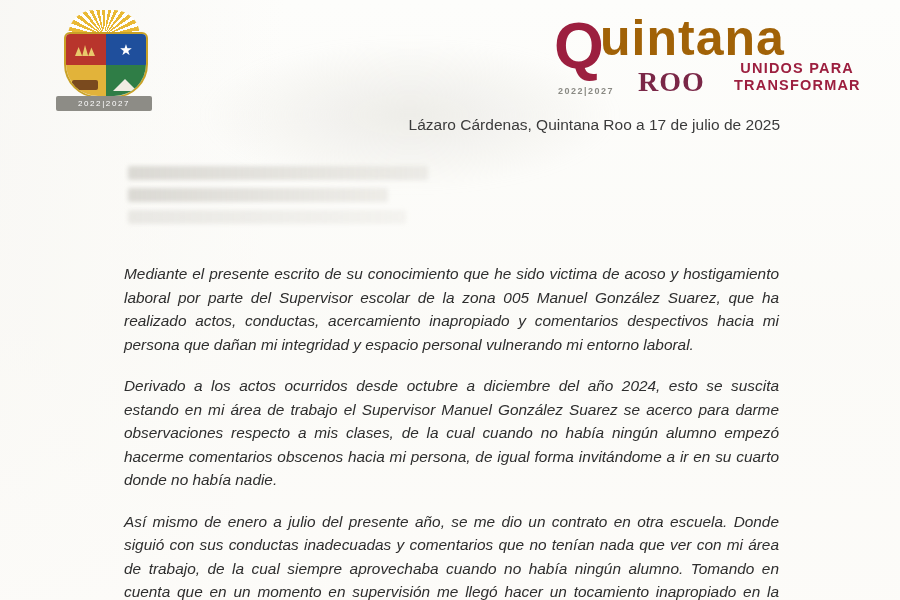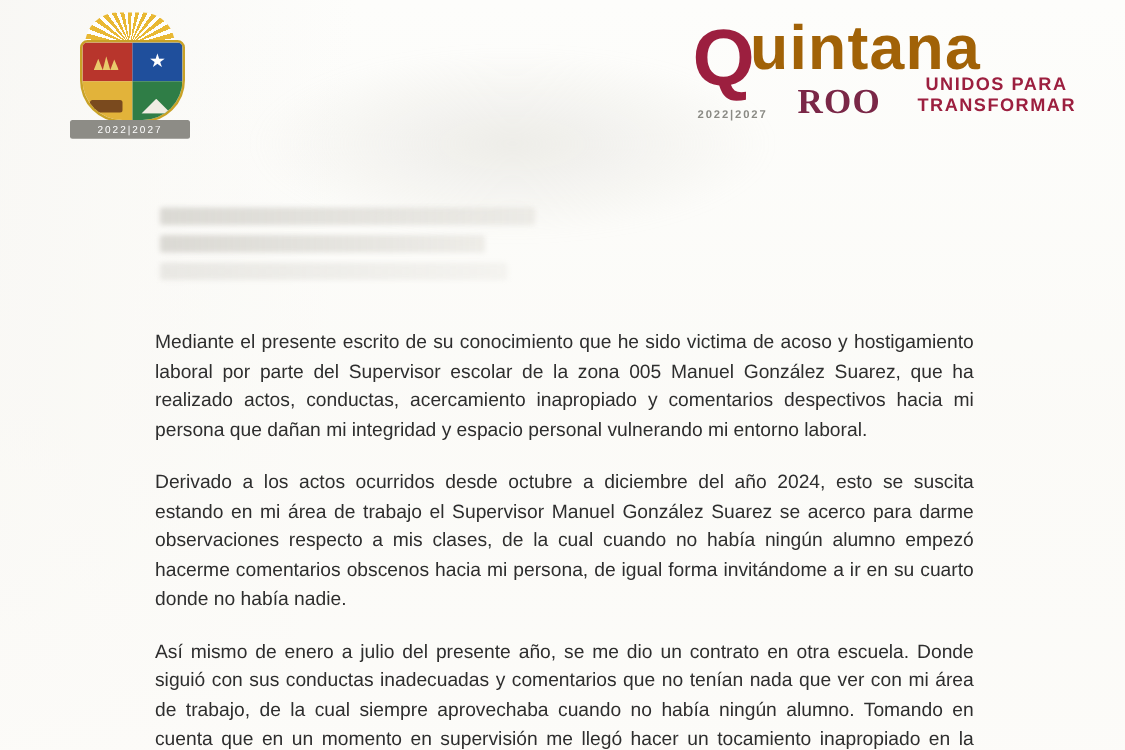--- a/index.html
+++ b/index.html
@@ -222,20 +222,21 @@
     top: 262px;
     width: 655px;
     color: #2e2e2e;
     font-size: 15.4px;
     line-height: 23.5px;
     text-align: justify;
     font-family: "Liberation Sans", sans-serif;
   }
   .body-text p {
     margin: 0 0 18px 0;
+    font-style: italic;
   }
   .body-text p:last-child { margin-bottom: 0; }
 </style>
 </head>
 <body>
 
 <div class="page">
 
   <div class="paper-tint"></div>
   <div class="watermark-smudge"></div>
@@ -255,20 +256,21 @@
     <div class="brand-q">Q</div>
     <div class="brand-quintana">uintana</div>
     <div class="brand-roo">ROO</div>
     <div class="brand-tagline">
       <div>UNIDOS PARA</div>
       <div>TRANSFORMAR</div>
     </div>
     <div class="brand-years">2022|2027</div>
   </div>
 
+  <div class="doc-date">Lázaro Cárdenas, Quintana Roo a 17 de julio de 2025</div>
 
   <div class="redacted-block">
     <div class="redacted-line l1"></div>
     <div class="redacted-line l2"></div>
     <div class="redacted-line l3"></div>
   </div>
 
   <div class="body-text">
     <p>Mediante el presente escrito de su conocimiento que he sido victima de acoso y hostigamiento laboral por parte del Supervisor escolar de la zona 005 Manuel González Suarez, que ha realizado actos, conductas, acercamiento inapropiado y comentarios despectivos hacia mi persona que dañan mi integridad y espacio personal vulnerando mi entorno laboral.</p>
     <p>Derivado a los actos ocurridos desde octubre a diciembre del año 2024, esto se suscita estando en mi área de trabajo el Supervisor Manuel González Suarez se acerco para darme observaciones respecto a mis clases, de la cual cuando no había ningún alumno empezó hacerme comentarios obscenos hacia mi persona, de igual forma invitándome a ir en su cuarto donde no había nadie.</p>

